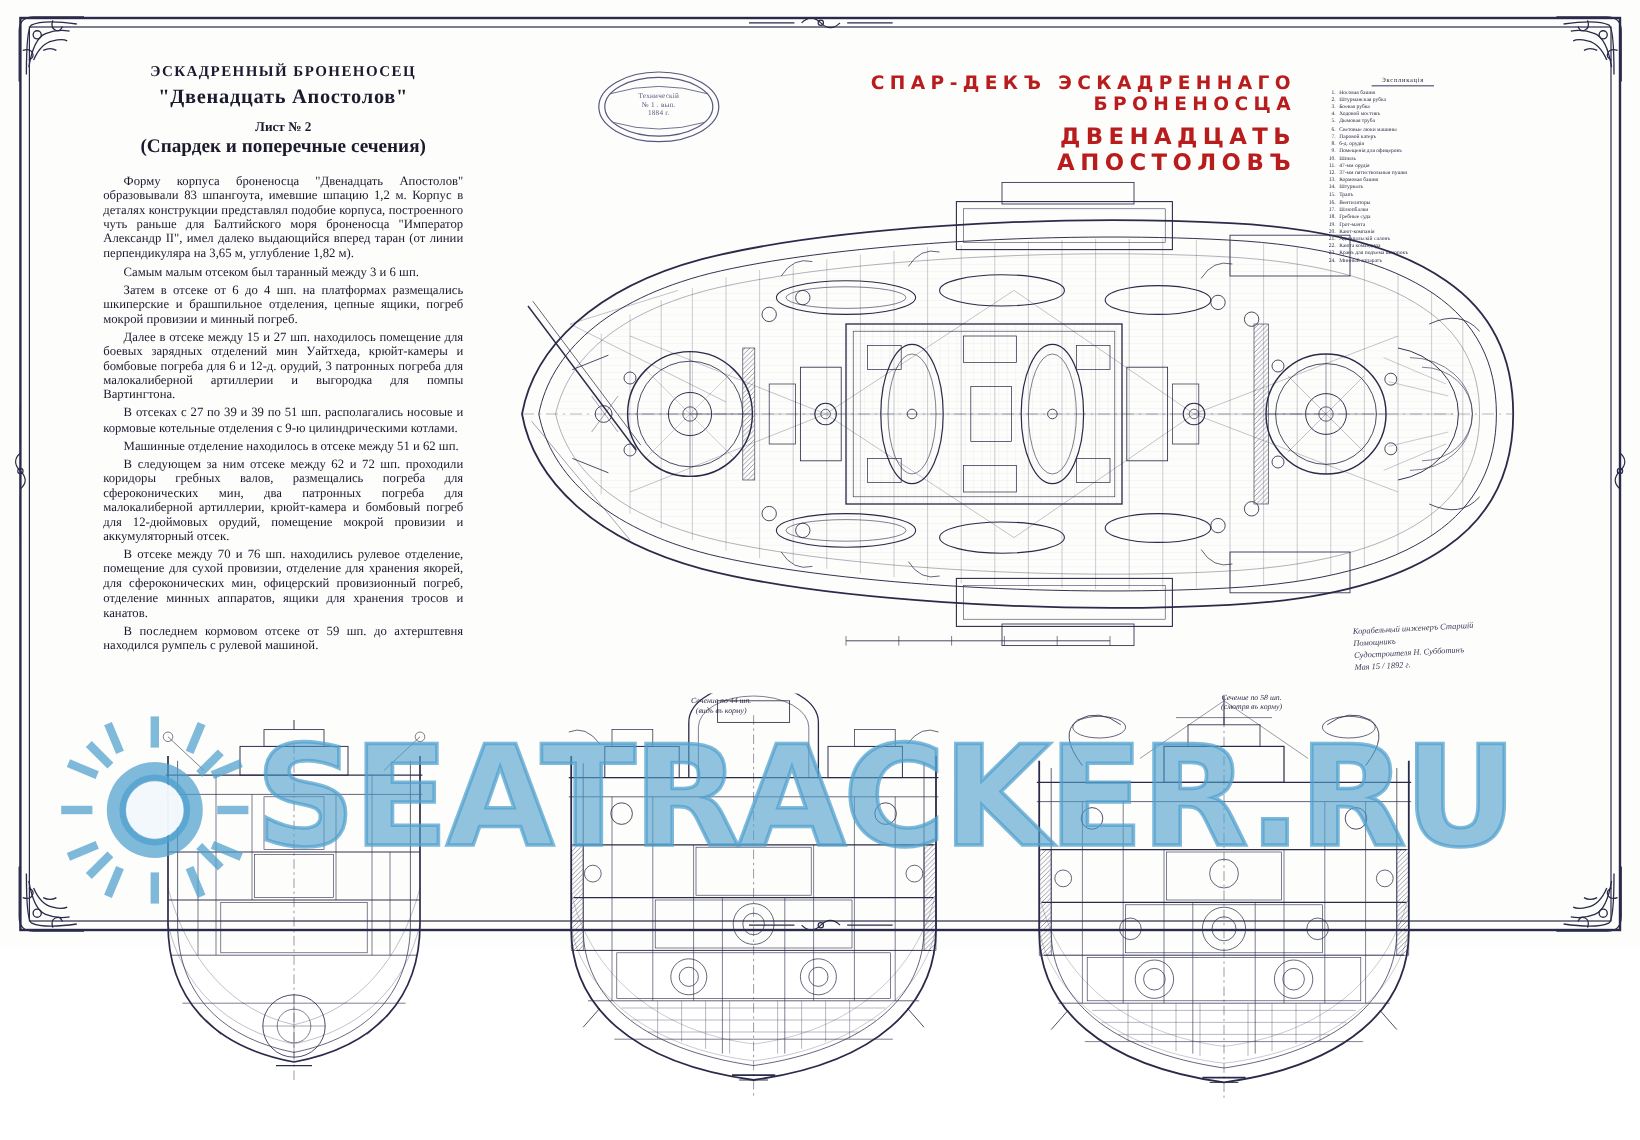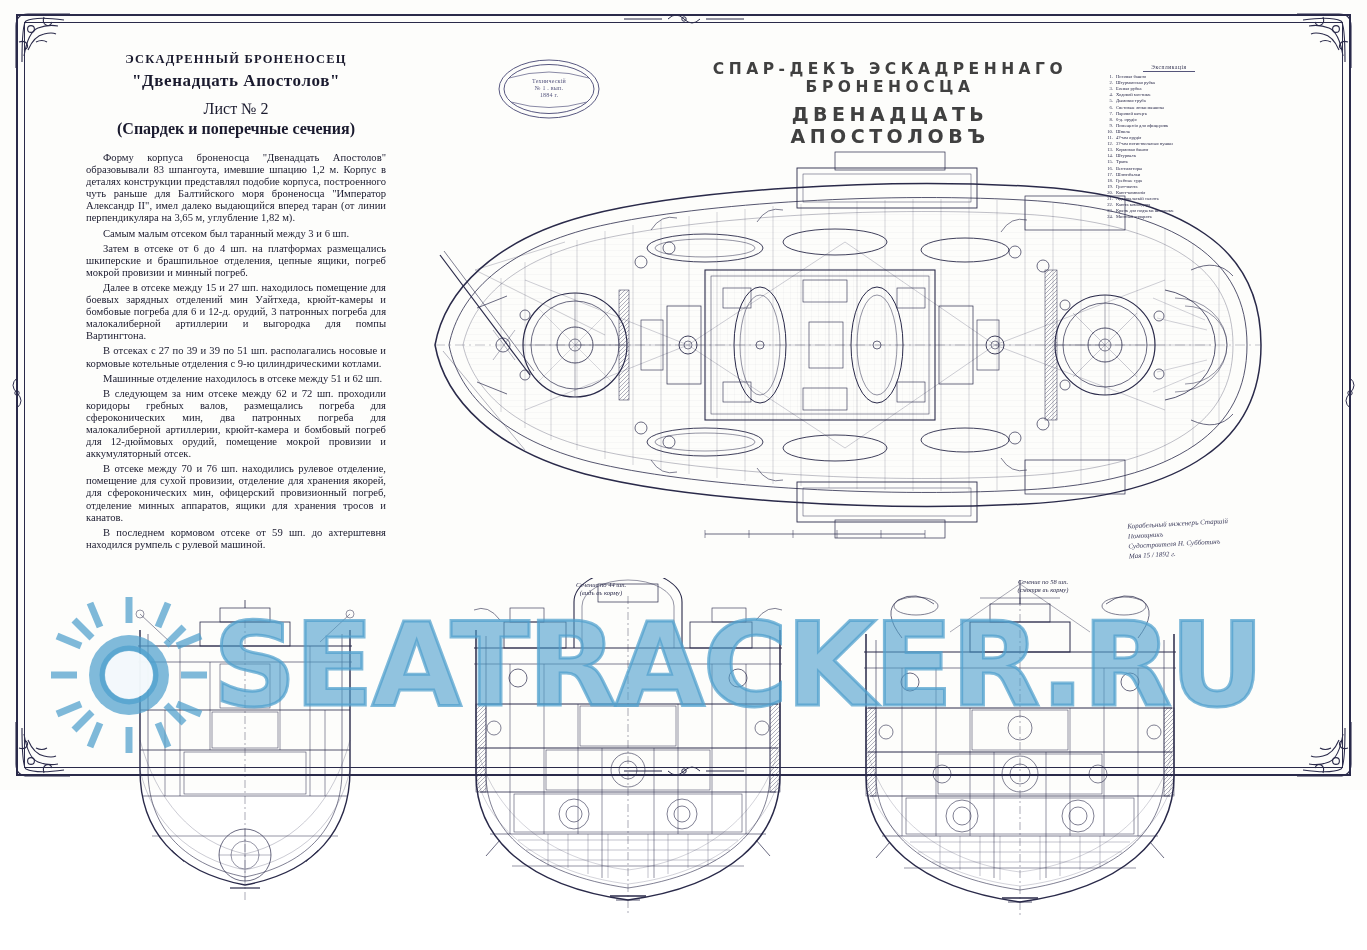--- a/index.html
+++ b/index.html
@@ -68,22 +68,22 @@
     letter-spacing: 1.2px;
     margin-bottom: 4px;
   }
   .t-line2 {
     font-size: 17px;
     font-weight: bold;
     letter-spacing: 0.6px;
     margin-bottom: 9px;
   }
   .t-line3 {
-    font-size: 16px;
-    font-weight: normal;
+    font-size: 11px;
+    font-weight: bold;
     margin-bottom: 2px;
   }
   .t-line4 {
     font-size: 16px;
     font-weight: bold;
     margin-bottom: 14px;
   }
   .body-text p {
     margin: 0 0 3px 0;
     font-size: 10.6px;
@@ -91,22 +91,22 @@
     text-align: justify;
     text-indent: 17px;
     hyphens: manual;
   }
 
   
   #plan-heading {
     position: absolute;
     left: 700px; top: 60px;
     width: 380px;
-    text-align: center;
-    color: #404040;
+    text-align: right;
+    color: #b91c1c;
   }
   #plan-heading .ph1 {
     font-size: 15.5px;
     font-weight: bold;
     letter-spacing: 4.5px;
     font-family: "DejaVu Sans", sans-serif;
     margin-bottom: 7px;
   }
   #plan-heading .ph2 {
     font-size: 19px;

